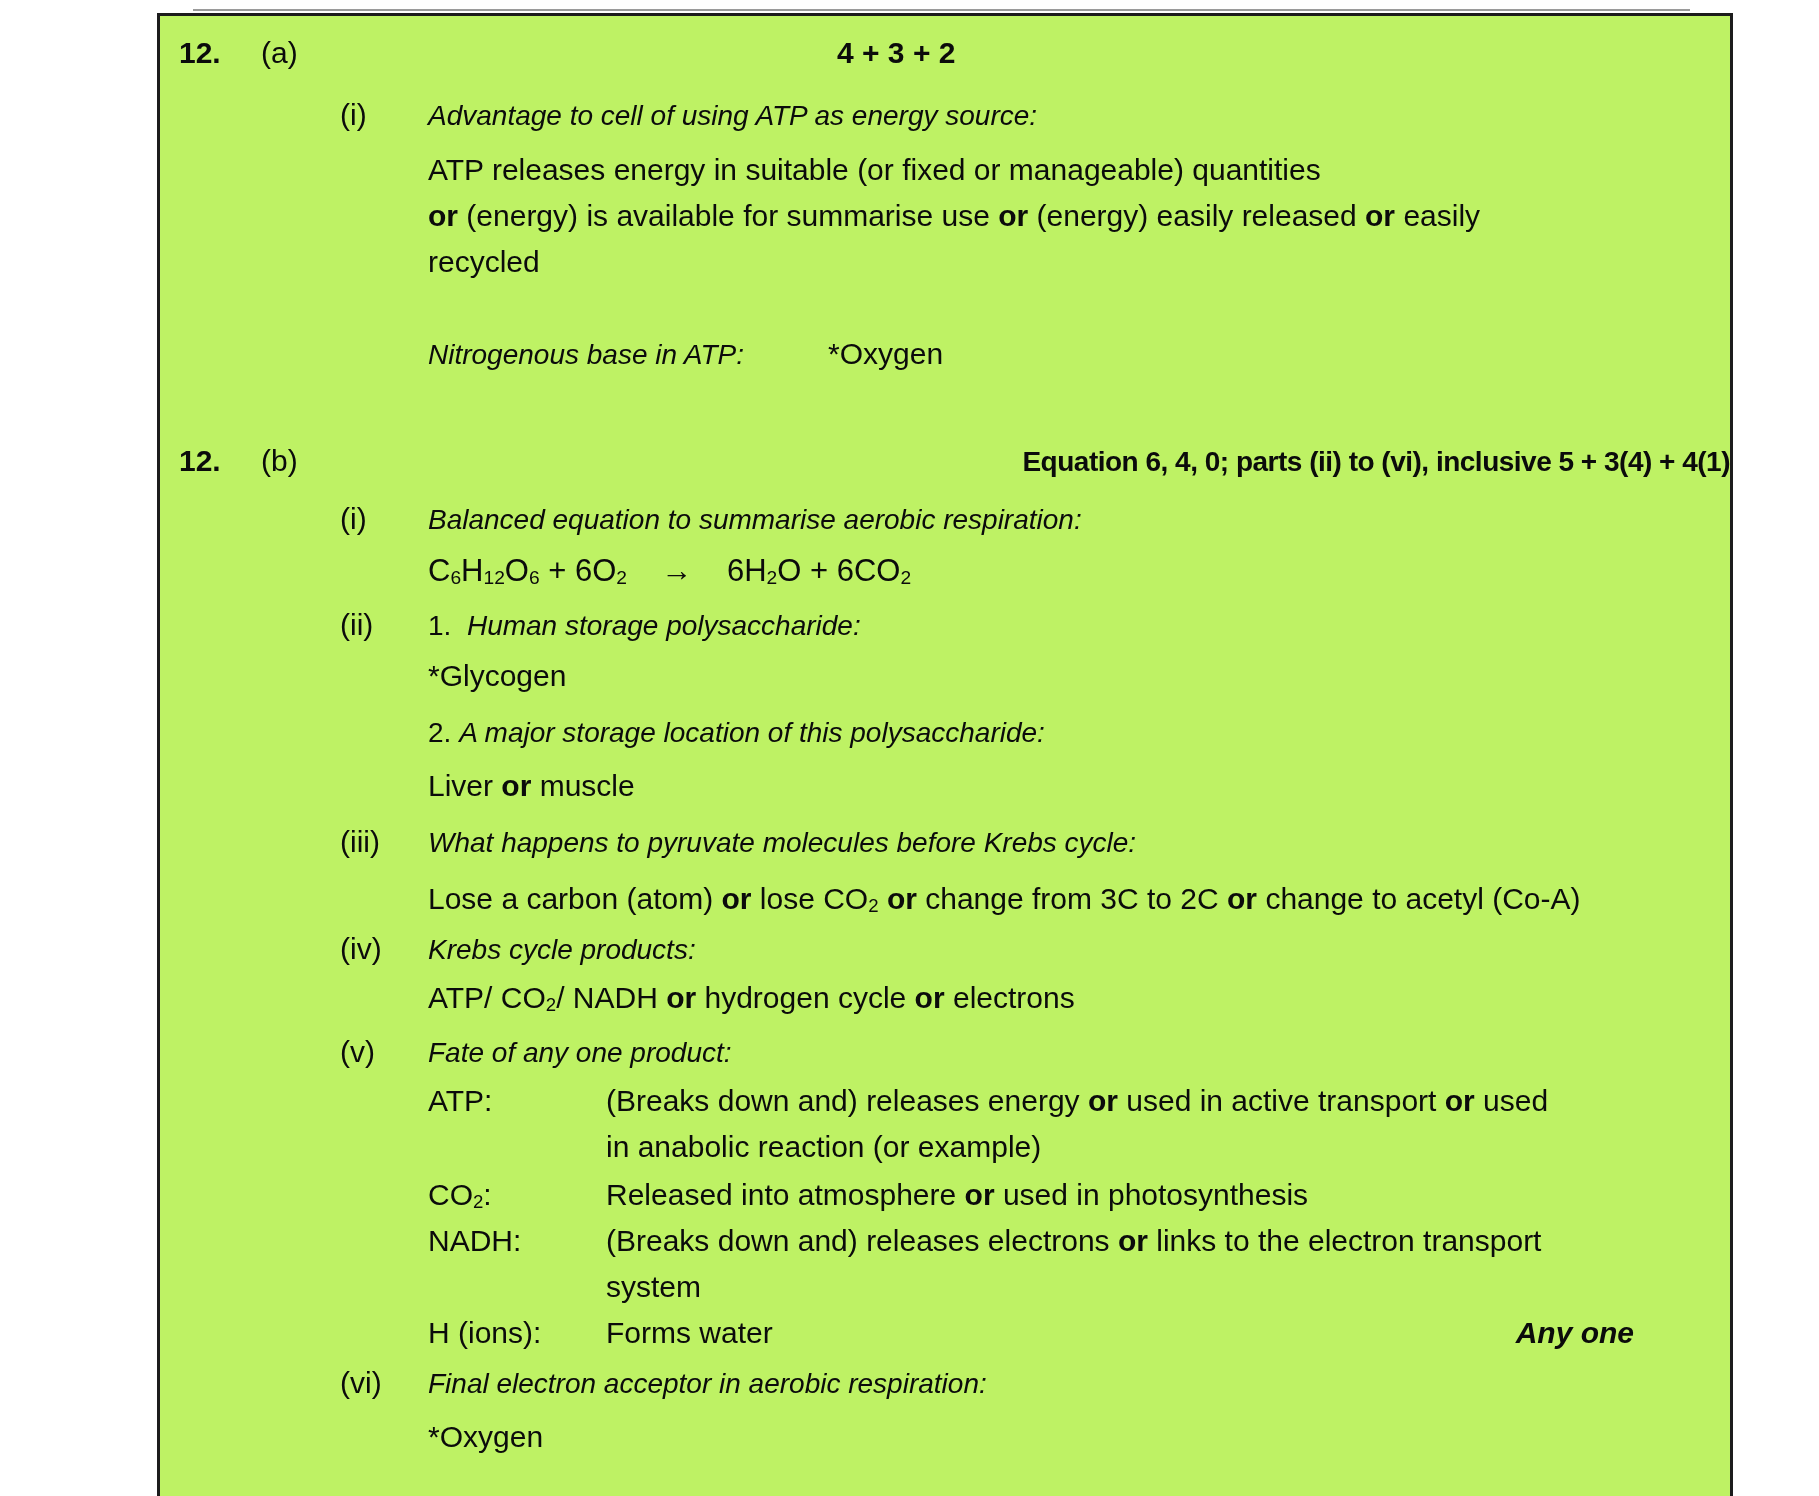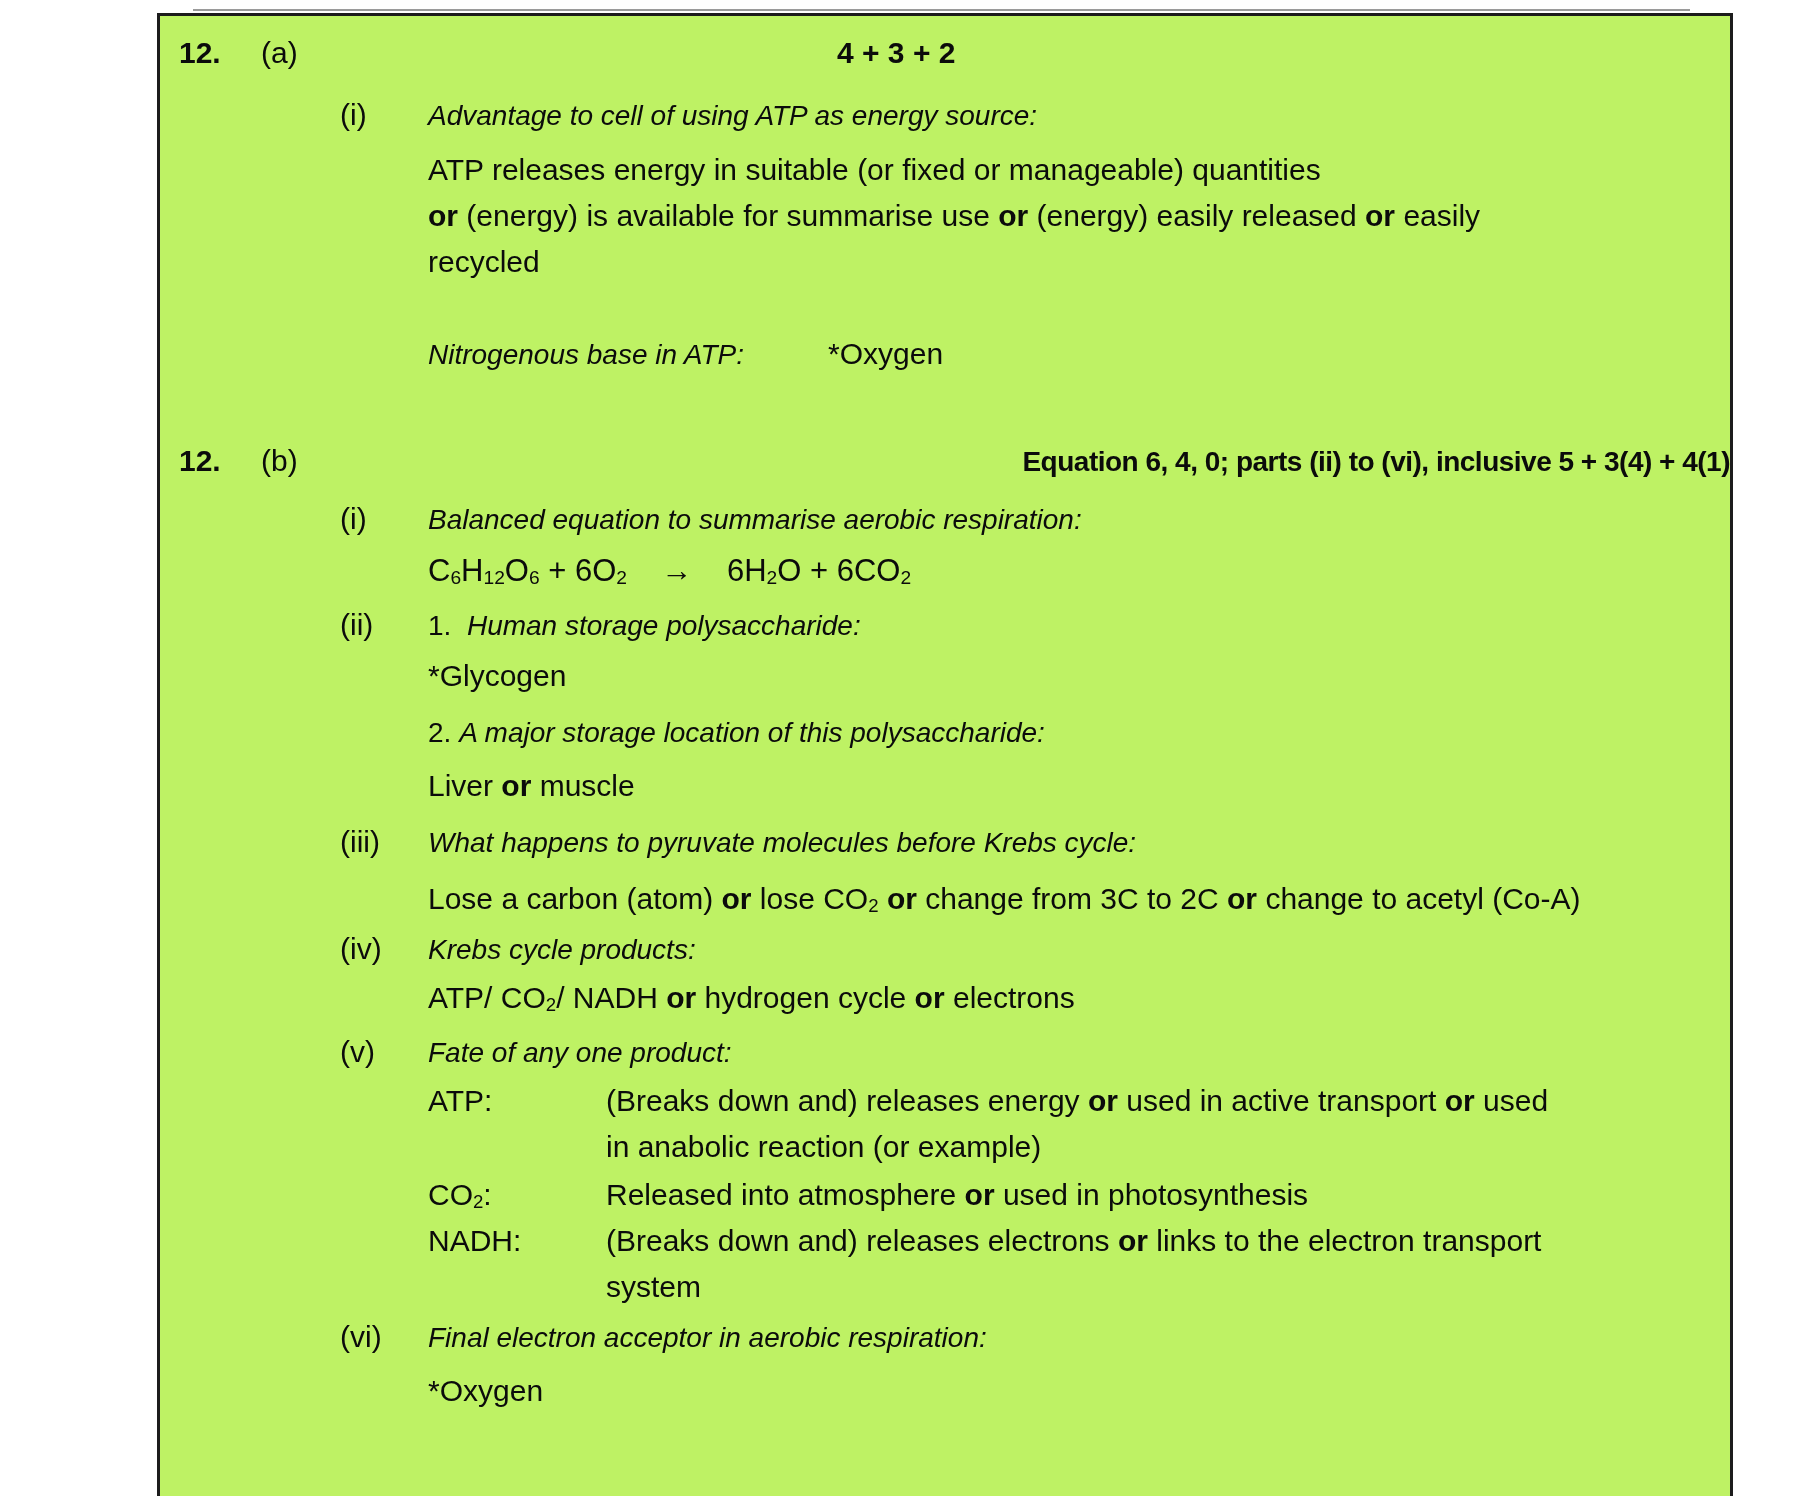--- a/index.html
+++ b/index.html
@@ -221,20 +221,26 @@
   <div class="row">
     <span class="sp-indent"></span>
     <span class="fate-label rich"><span>NADH:</span></span>
     <span class="fate-desc rich"><span>(Breaks down and) releases electrons </span><span style="font-weight: bold;">or</span><span> links to the electron transport</span></span>
   </div>
   <div class="row">
     <span class="sp-indent2"></span>
     <span class="fate-desc rich"><span>system</span></span>
   </div>
 
+  <div class="row">
+    <span class="sp-indent"></span>
+    <span class="fate-label rich"><span>H (ions):</span></span>
+    <span class="rich"><span>Forms water</span></span>
+    <span class="fate-note">Any one</span>
+  </div>
 
   <div class="row" style="margin-top:4px">
     <span class="c-num"></span>
     <span class="c-letter"></span>
     <span class="c-roman">(vi)</span>
     <span class="c-body q">Final electron acceptor in aerobic respiration:</span>
   </div>
   <div class="row" style="margin-top:7px">
     <span class="sp-indent"></span>
     <span class="c-body">*Oxygen</span>

